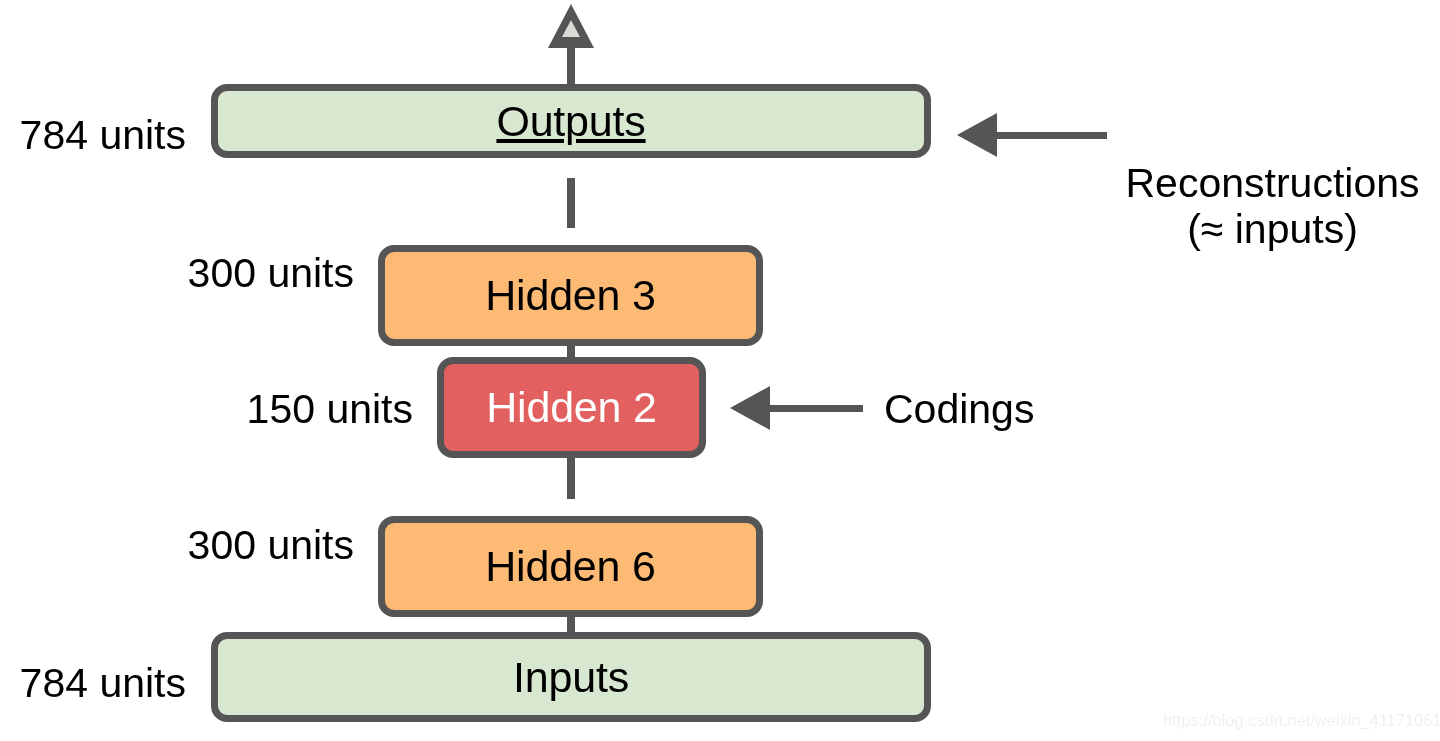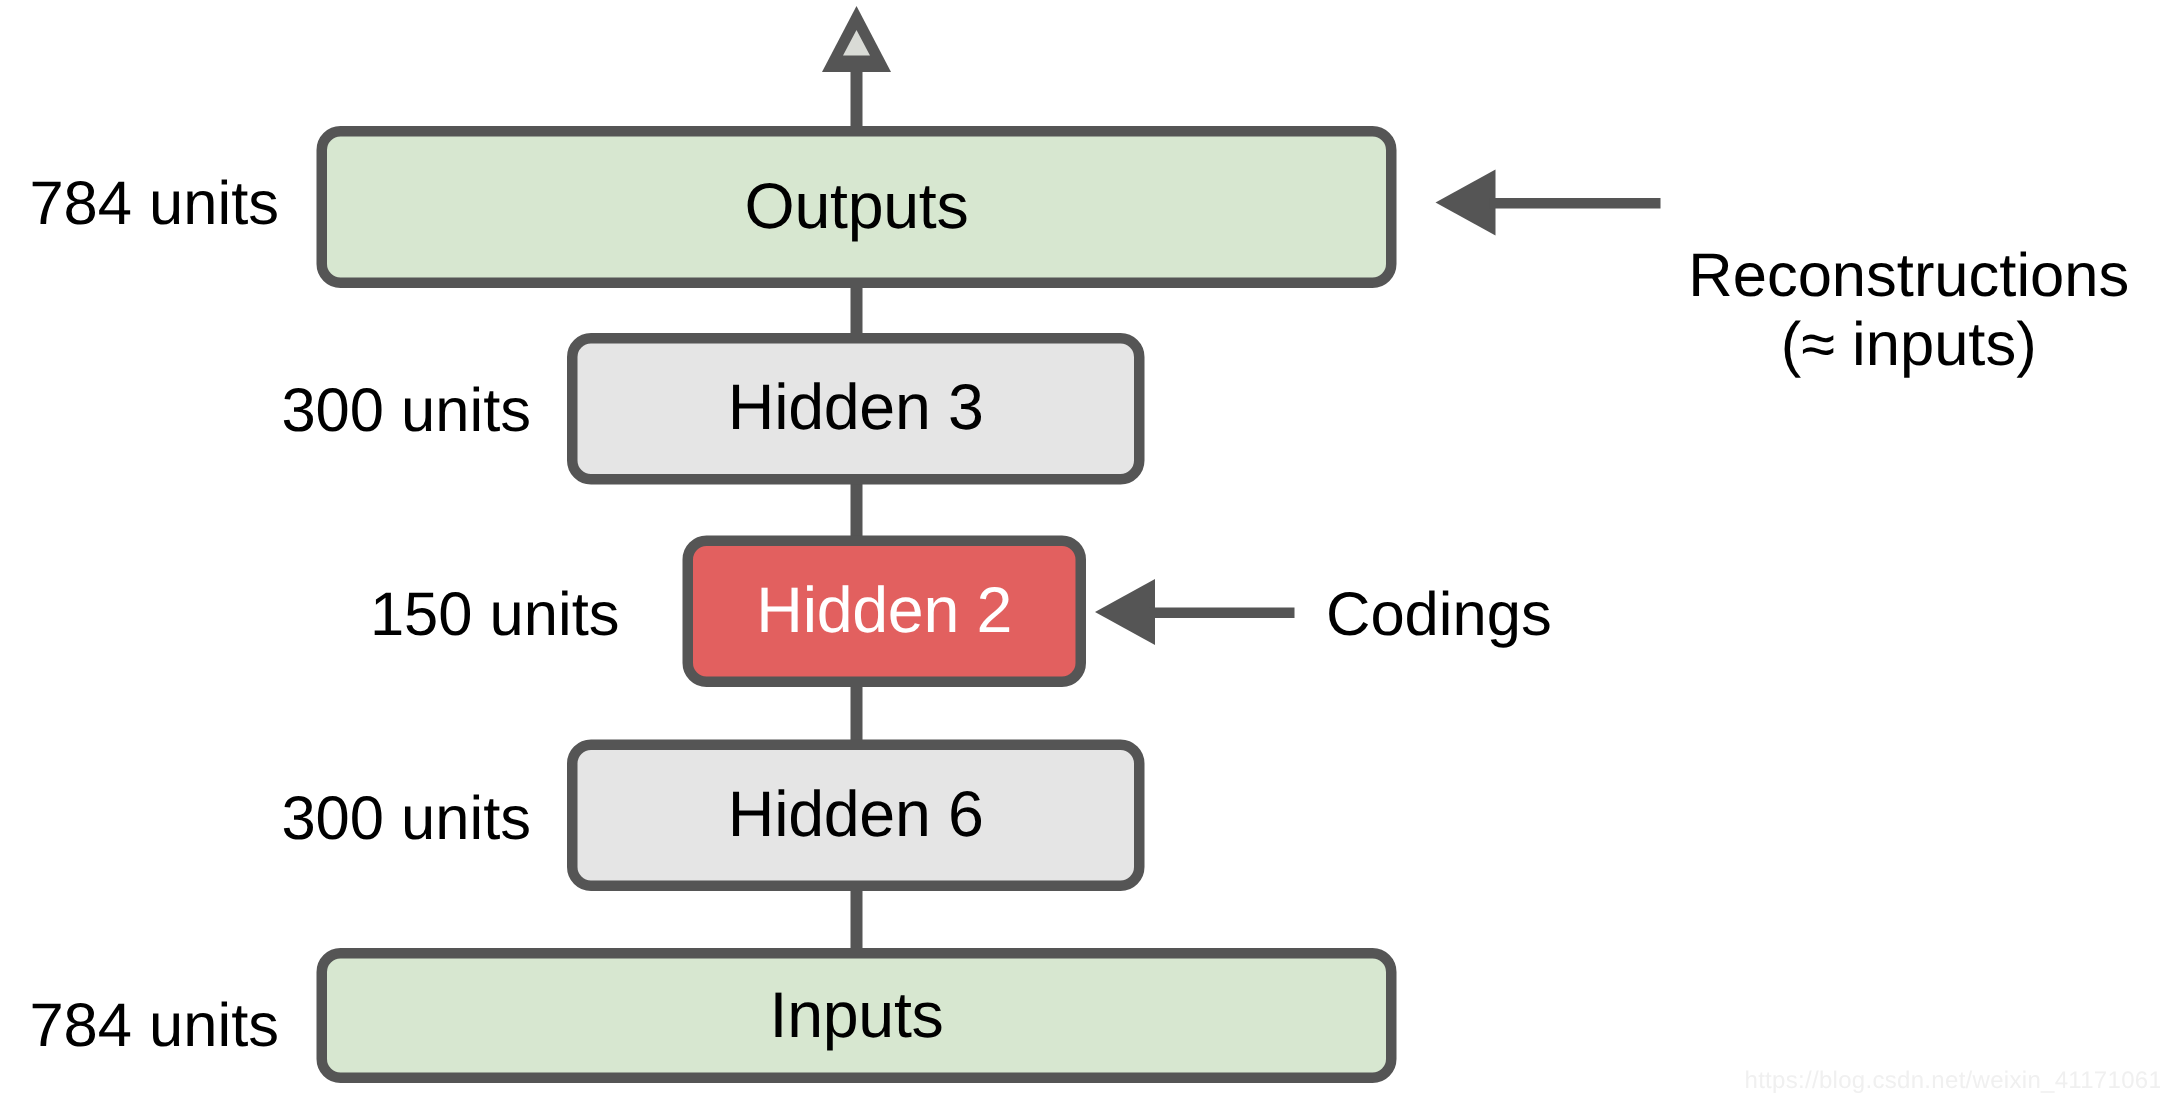--- a/index.html
+++ b/index.html
@@ -54,21 +54,21 @@
     border-radius: 16px;
     display: flex;
     align-items: center;
     justify-content: center;
     font-size: 43px;
     line-height: 1;
     color: #000000;
     letter-spacing: -0.2px;
   }
   .layer-box.green { background: #d7e7d0; }
-  .layer-box.blue  { background: #e5e5e5; }
+  .layer-box.blue  { background: #fdba74; margin-top: 23px; }
   .layer-box.red   { background: #e2605f; color: #ffffff; }
 
   
   .unit-label {
     position: absolute;
     font-size: 41px;
     line-height: 1;
     color: #000000;
     text-align: right;
     white-space: nowrap;
@@ -123,36 +123,36 @@
   <div class="spine" style="top:44px; height:47px;"></div>
   <div class="spine" style="top:178px; height:50px;"></div>
   <div class="spine" style="top:316px; height:47px;"></div>
   <div class="spine" style="top:452px; height:47px;"></div>
   <div class="spine" style="top:588px; height:50px;"></div>
 
   <div class="arrow-up-head" style="left:548px; top:4px;"></div>
   <div class="arrow-up-inner" style="left:562px; top:20px;"></div>
 
   <div class="unit-label" style="left:-14px; top:115px; width:200px;">784 units</div>
-  <div class="layer-box green" style="left:211px; top:84px; width:720px; height:108px;">Outputs</div>
+  <div class="layer-box green" style="left:211px; top:84px; width:720px; height:74px;text-decoration:underline;">Outputs</div>
 
   <div class="arrow-left" style="left:957px; top:113px; width:150px;">
     <div class="head"></div>
     <div class="shaft" style="left:36px; width:114px;"></div>
   </div>
   <div class="annotation" style="left:1105px; top:113px; width:335px;margin-top:48px;">
     <div>Reconstructions</div>
     <div>(≈ inputs)</div>
   </div>
 
   <div class="unit-label" style="left:154px; top:253px; width:200px;">300 units</div>
   <div class="layer-box blue" style="left:378px; top:222px; width:385px; height:101px;">Hidden 3</div>
 
   <div class="unit-label" style="left:213px; top:389px; width:200px;">150 units</div>
-  <div class="layer-box red" style="left:455px; top:357px; width:269px; height:101px;">Hidden 2</div>
+  <div class="layer-box red" style="left:437px; top:357px; width:269px; height:101px;">Hidden 2</div>
 
   <div class="arrow-left" style="left:730px; top:386px; width:133px;">
     <div class="head"></div>
     <div class="shaft" style="left:36px; width:97px;"></div>
   </div>
   <div class="annotation" style="left:884px; top:387px; width:300px; text-align:left;">
     <div>Codings</div>
   </div>
 
   <div class="unit-label" style="left:154px; top:525px; width:200px;">300 units</div>

